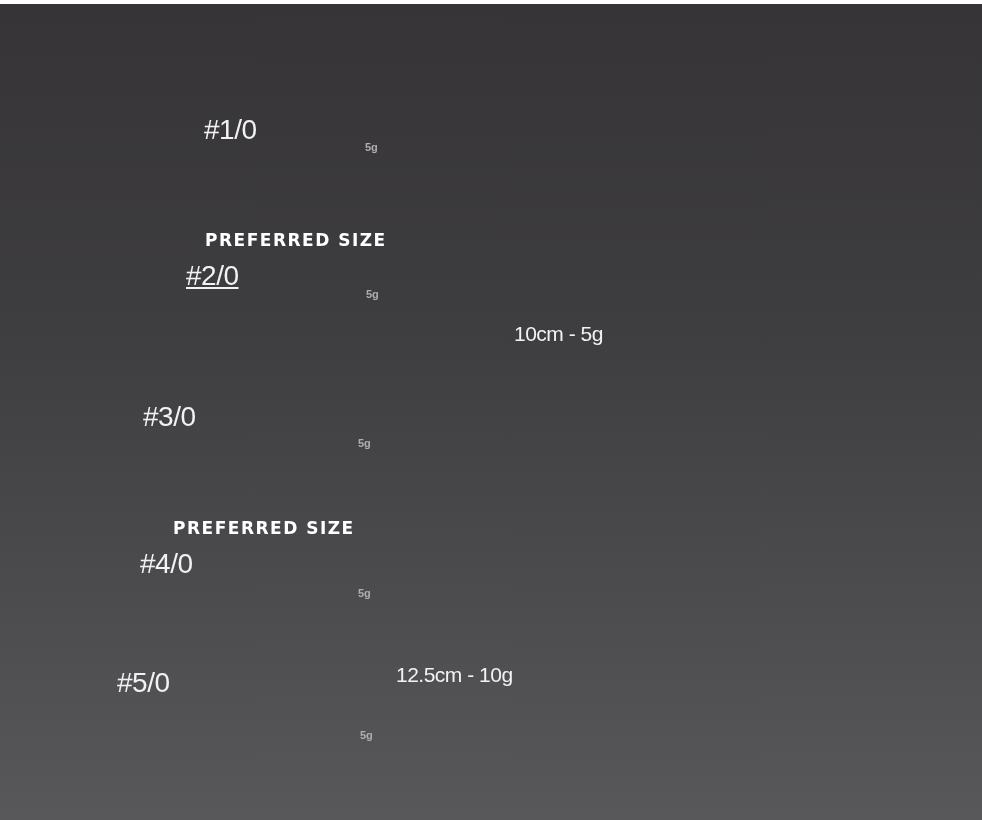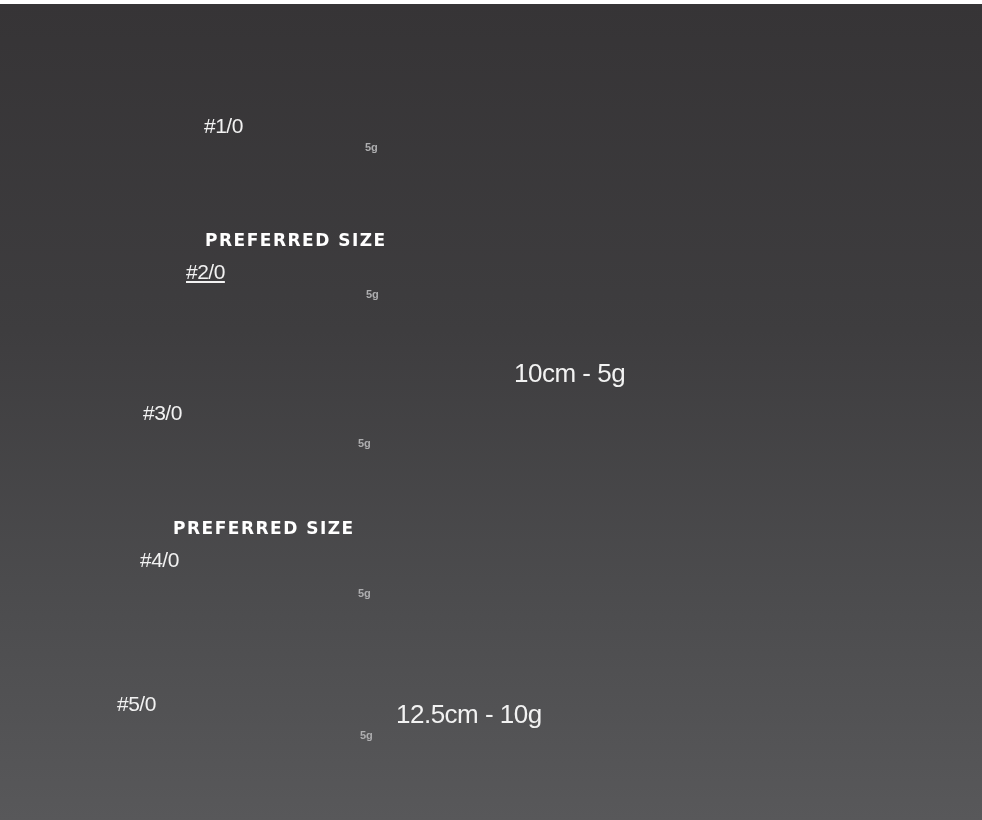--- a/index.html
+++ b/index.html
@@ -1,22 +1,22 @@
 <!DOCTYPE html>
 <html><head>
 <meta charset="utf-8">
 <style>
   html,body{margin:0;padding:0;}
   body{width:982px;height:820px;overflow:hidden;background:#fff;font-family:"Liberation Sans",sans-serif;}
   #stage{position:absolute;left:0;top:4px;width:982px;height:816px;
     background:linear-gradient(180deg,#363436 0%,#3e3d3f 40%,#4d4d4f 75%,#58585a 100%);}
   .abs{position:absolute;margin-left:44px;}
-  .hook-label{position:absolute;color:#f2f2f2;font-size:21px;letter-spacing:-0.5px;}
+  .hook-label{position:absolute;color:#f2f2f2;font-size:28px;letter-spacing:-0.5px;}
   .pref{position:absolute;color:#ffffff;font-weight:bold;font-size:17px;letter-spacing:1.5px;font-family:"DejaVu Sans",sans-serif;}
-  .lure-caption{position:absolute;color:#f2f2f2;font-size:26px;letter-spacing:-0.5px;margin-top:36px;}
+  .lure-caption{position:absolute;color:#f2f2f2;font-size:21px;letter-spacing:-0.5px;}
   svg{position:absolute;overflow:visible;}
 </style>
 </head>
 <body>
 
 <div id="stage">
 
   <div class="abs" style="left:0;top:0;">
     <svg width="0" height="0">
       <path d="M182,96 L148,96 Q130,98 134,125 Q138,150 168,152 L268,146" stroke="#5b5856" stroke-width="3" fill="none"></path>
@@ -71,21 +71,21 @@
 
   <div class="abs" style="left:0;top:0;">
     <svg width="0" height="0">
       <path d="M116,659 L78,661 Q48,670 48,700 Q52,734 84,738 L262,734" stroke="#5b5856" stroke-width="3" fill="none"></path>
       <path d="M116,659 L100,664" stroke="#5b5856" stroke-width="2" fill="none"></path>
       <path d="M214,742 L220,752" stroke="#8a8886" stroke-width="2.5" fill="none"></path>
       <circle cx="278" cy="698" r="6" stroke="#5b5856" stroke-width="2.5" fill="none"></circle>
       <circle cx="282" cy="732" r="20" fill="#77777a"></circle>
       <circle cx="278" cy="726" r="12" fill="#8e8e92" opacity="0.5"></circle>
     </svg>
-    <span class="hook-label" style="left:73px;top:688px;">#5/0</span>
+    <span class="hook-label" style="left:73px;top:663px;">#5/0</span>
     <span class="abs" style="left:272px;top:725px;font-size:11px;color:#aeaeb0;font-weight:bold;">5g</span>
   </div>
 
   <svg width="0" height="0">
     <line x1="454" y1="96" x2="454" y2="452" stroke="#f39a2f" stroke-width="5" stroke-dasharray="12,8"></line>
     <polygon points="454,74 445,102 463,102" fill="#f39a2f"></polygon>
     <polygon points="454,472 445,444 463,444" fill="#f39a2f"></polygon>
   </svg>
   <svg width="0" height="0">
     <line x1="340" y1="402" x2="340" y2="748" stroke="#f39a2f" stroke-width="5" stroke-dasharray="12,8"></line>

